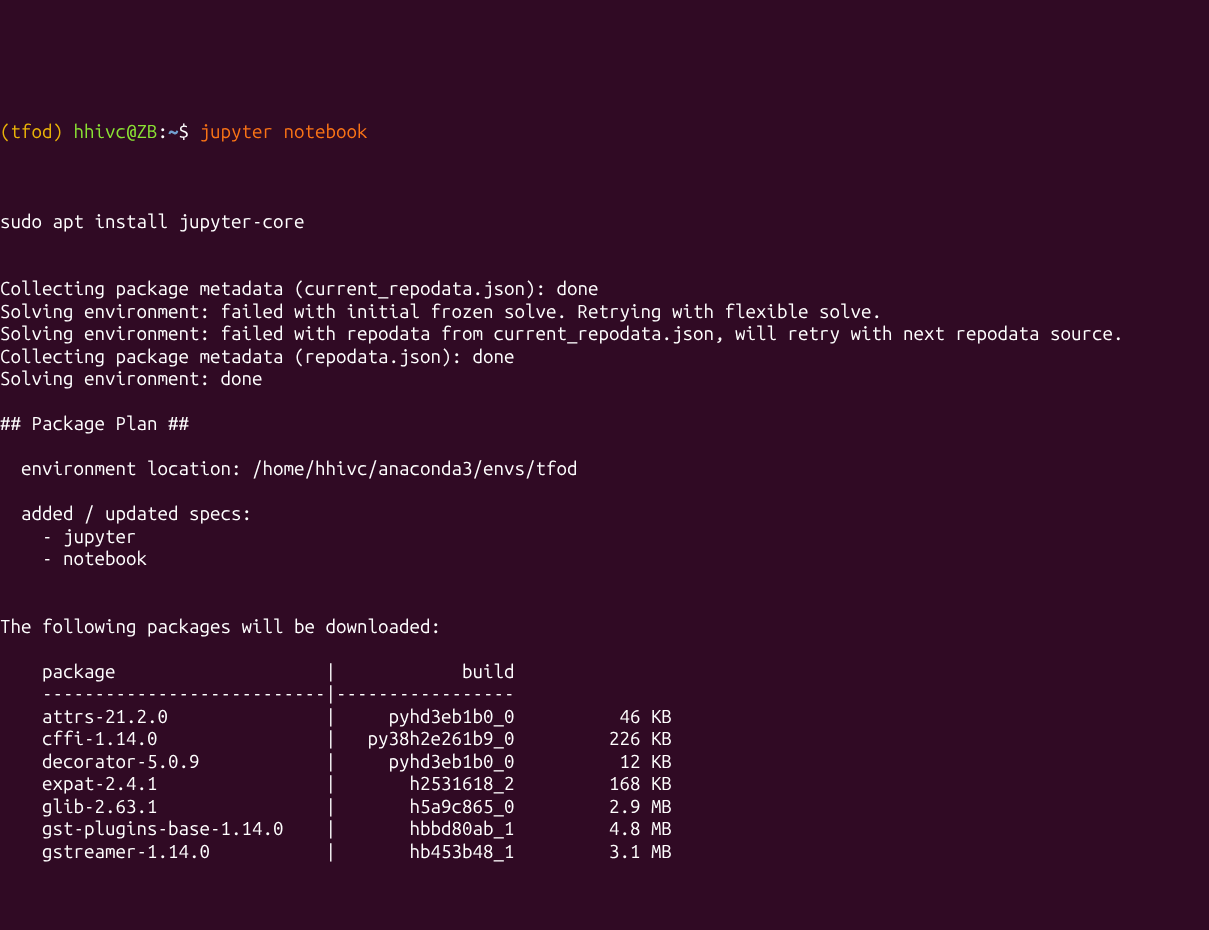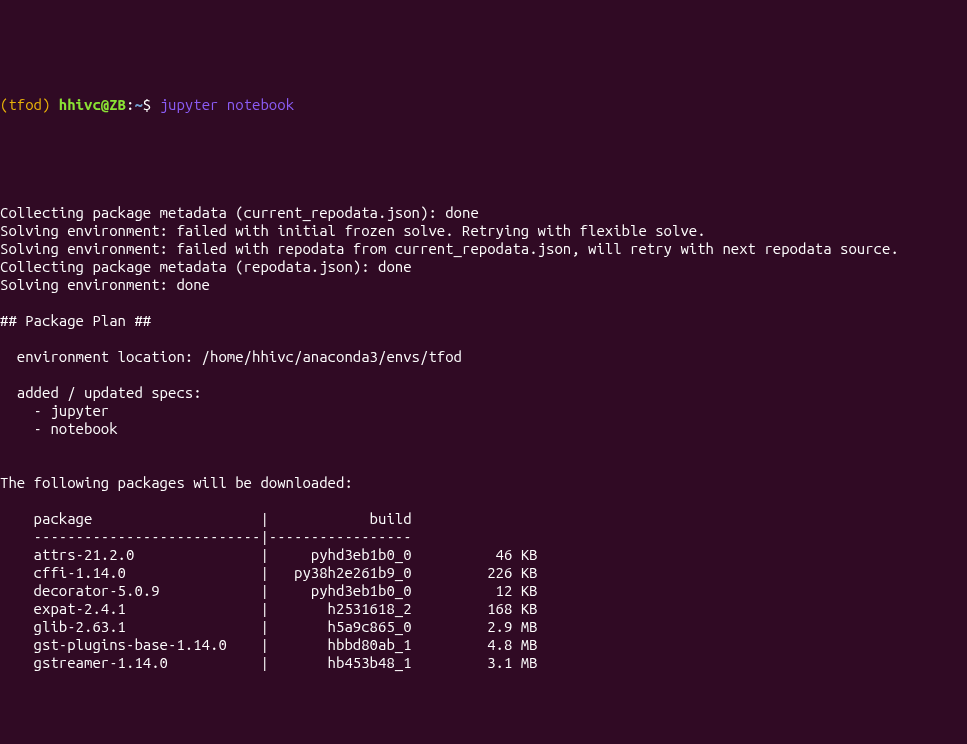--- a/index.html
+++ b/index.html
@@ -20,41 +20,41 @@
       white-space: pre;
     }
     .line {
       min-height: 18px;
     }
     .env {
       color: #eab308;
     }
     .user-host {
       color: #8ae234;
-      font-weight: bold;
+      font-weight: normal;
     }
     .path {
       color: #729fcf;
       font-weight: bold;
     }
     .prompt-dollar {
       color: #ffffff;
     }
     .command {
-      color: #8b5cf6;
+      color: #f97316;
     }
     .output {
       color: #ffffff;
     }
   </style>
 </head>
 <body>
 
 
 
 <div>
 <div class="line"><span class="env">(tfod) </span><span class="user-host">hhivc@ZB</span><span class="output">:</span><span class="path">~</span><span class="prompt-dollar">$ </span><span class="command">jupyter notebook</span></div>
-<div id="out1"><div class="line output"></div><div class="line output"></div><div class="line output"></div></div>
+<div id="out1"><div class="line output"></div><div class="line output"></div><div class="line output">sudo apt install jupyter-core</div><div class="line output"></div></div>
 <div id="out2"><div class="line output">Collecting package metadata (current_repodata.json): done</div><div class="line output">Solving environment: failed with initial frozen solve. Retrying with flexible solve.</div><div class="line output">Solving environment: failed with repodata from current_repodata.json, will retry with next repodata source.</div><div class="line output">Collecting package metadata (repodata.json): done</div><div class="line output">Solving environment: done</div><div class="line output"></div><div class="line output">## Package Plan ##</div><div class="line output"></div><div class="line output">  environment location: /home/hhivc/anaconda3/envs/tfod</div><div class="line output"></div><div class="line output">  added / updated specs:</div><div class="line output">    - jupyter</div><div class="line output">    - notebook</div><div class="line output"></div><div class="line output"></div><div class="line output">The following packages will be downloaded:</div><div class="line output"></div><div class="line output">    package                    |            build</div><div class="line output">    ---------------------------|-----------------</div><div class="line output">    attrs-21.2.0               |     pyhd3eb1b0_0          46 KB</div><div class="line output">    cffi-1.14.0                |   py38h2e261b9_0         226 KB</div><div class="line output">    decorator-5.0.9            |     pyhd3eb1b0_0          12 KB</div><div class="line output">    expat-2.4.1                |       h2531618_2         168 KB</div><div class="line output">    glib-2.63.1                |       h5a9c865_0         2.9 MB</div><div class="line output">    gst-plugins-base-1.14.0    |       hbbd80ab_1         4.8 MB</div><div class="line output">    gstreamer-1.14.0           |       hb453b48_1         3.1 MB</div></div>
 </div>
 
 
 
 
 </body></html>

